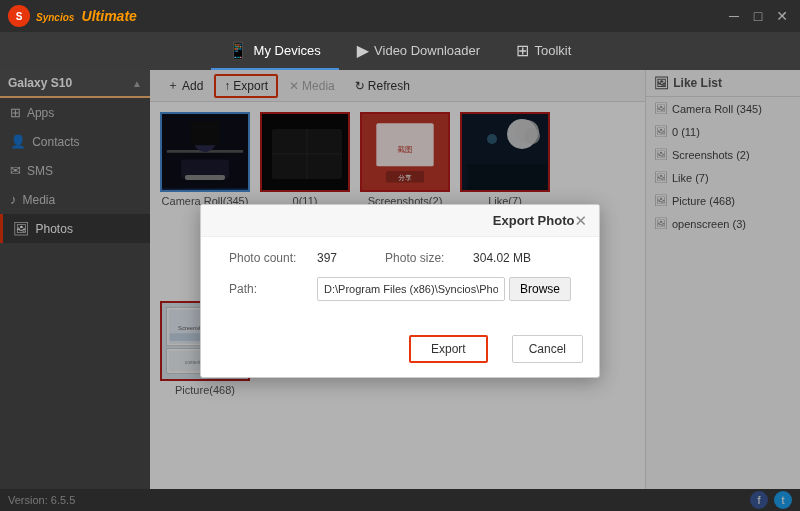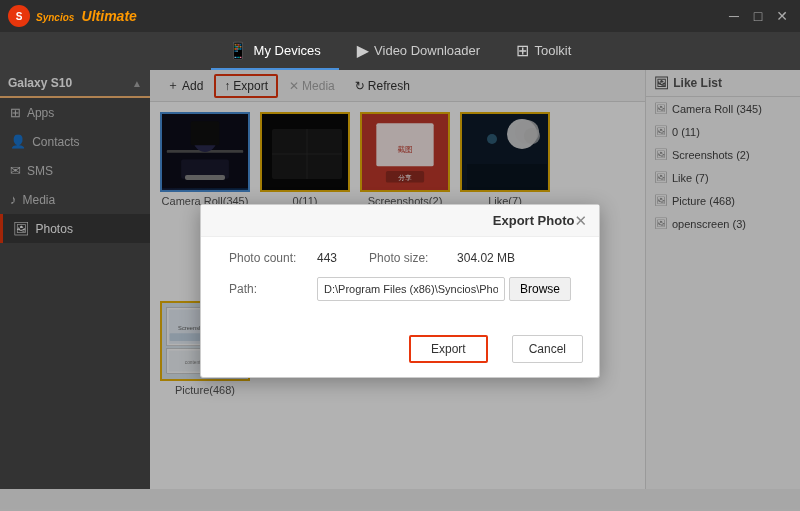--- a/index.html
+++ b/index.html
@@ -132,21 +132,21 @@
       flex: 1;
     }
     .photo-thumb {
       display: flex;
       flex-direction: column;
       align-items: center;
       cursor: pointer;
     }
     .photo-thumb-img {
       width: 90px; height: 80px;
-      border: 2px solid #eab308;
+      border: 2px solid #b91c1c;
       overflow: hidden;
       display: flex; align-items: center; justify-content: center;
       background: #222;
     }
     .photo-thumb-img.selected { border: 2px solid #4a90d9; }
     .photo-thumb-label { font-size: 11px; color: #555; margin-top: 3px; }
 
     
     .thumb-camera {
       background: linear-gradient(135deg, #1a1a2e 0%, #16213e 50%, #0f3460 100%);
@@ -495,32 +495,43 @@
           <span>Picture (468)</span>
         </div>
         <div class="album-list-item">
           <span class="album-icon">🖼</span>
           <span>openscreen (3)</span>
         </div>
       </div>
     </div>
   </div>
 
+  <div class="statusbar">
+    <span class="statusbar-version">Version: 6.5.5</span>
+    <div class="statusbar-icons">
+      <div class="status-icon fb">
+        <span>f</span>
+      </div>
+      <div class="status-icon tw">
+        <span>t</span>
+      </div>
+    </div>
+  </div>
 
   <div class="modal-overlay">
     <div class="modal">
       <div class="modal-header">
         <span class="modal-title">Export Photo</span>
         <button class="modal-close">✕</button>
       </div>
       <div class="modal-body">
         <div class="modal-row">
           <span class="modal-label">Photo count:</span>
-          <span class="modal-value">443</span>
-          <span class="modal-label" style="margin-left:24px;">Photo size:</span>
+          <span class="modal-value">397</span>
+          <span class="modal-label" style="margin-left:40px;">Photo size:</span>
           <span class="modal-value">304.02 MB</span>
         </div>
         <div class="modal-row">
           <span class="modal-label">Path:</span>
           <div class="modal-path-group">
             <input class="modal-path-input" type="text" value="D:\Program Files (x86)\Syncios\Photo\Xiaomi Photo" style="">
             <button class="modal-browse-btn">Browse</button>
           </div>
         </div>
       </div>

